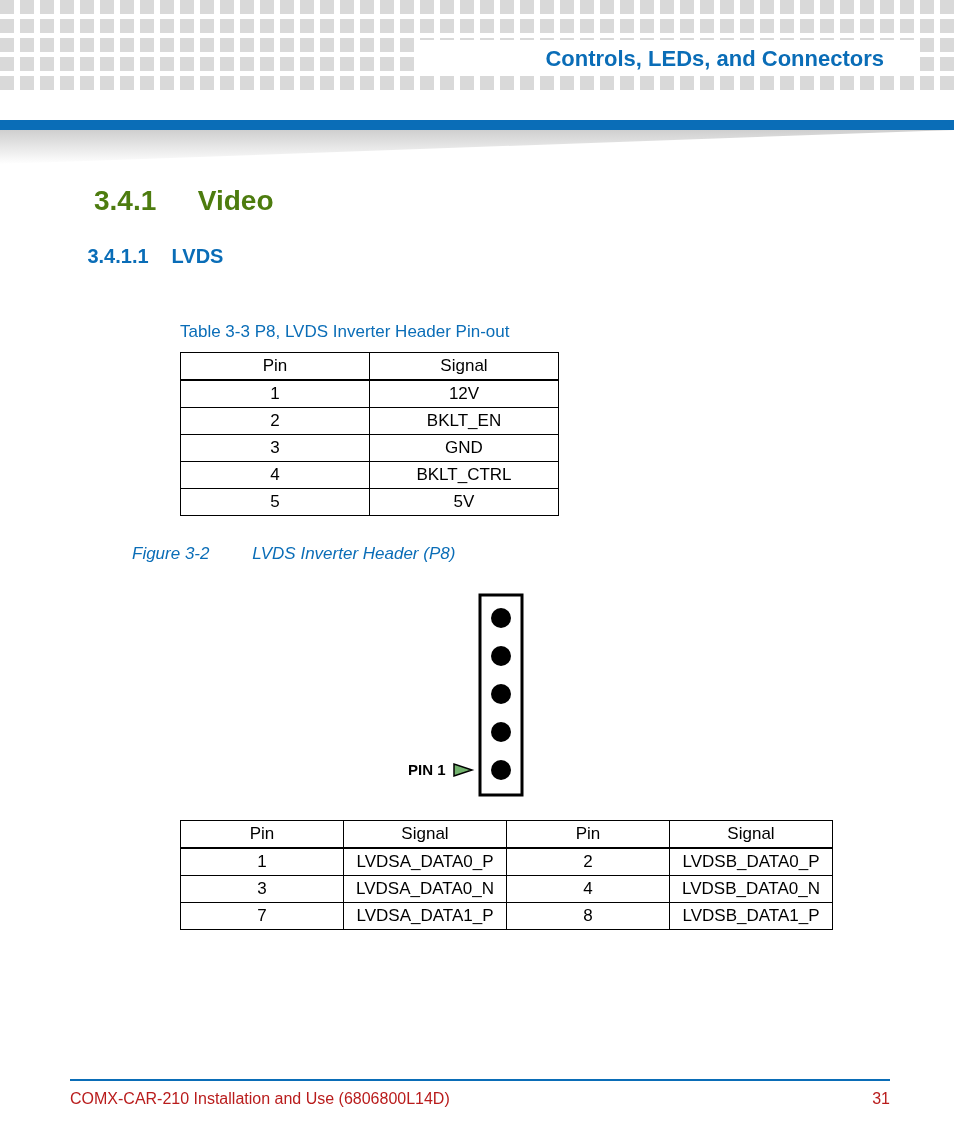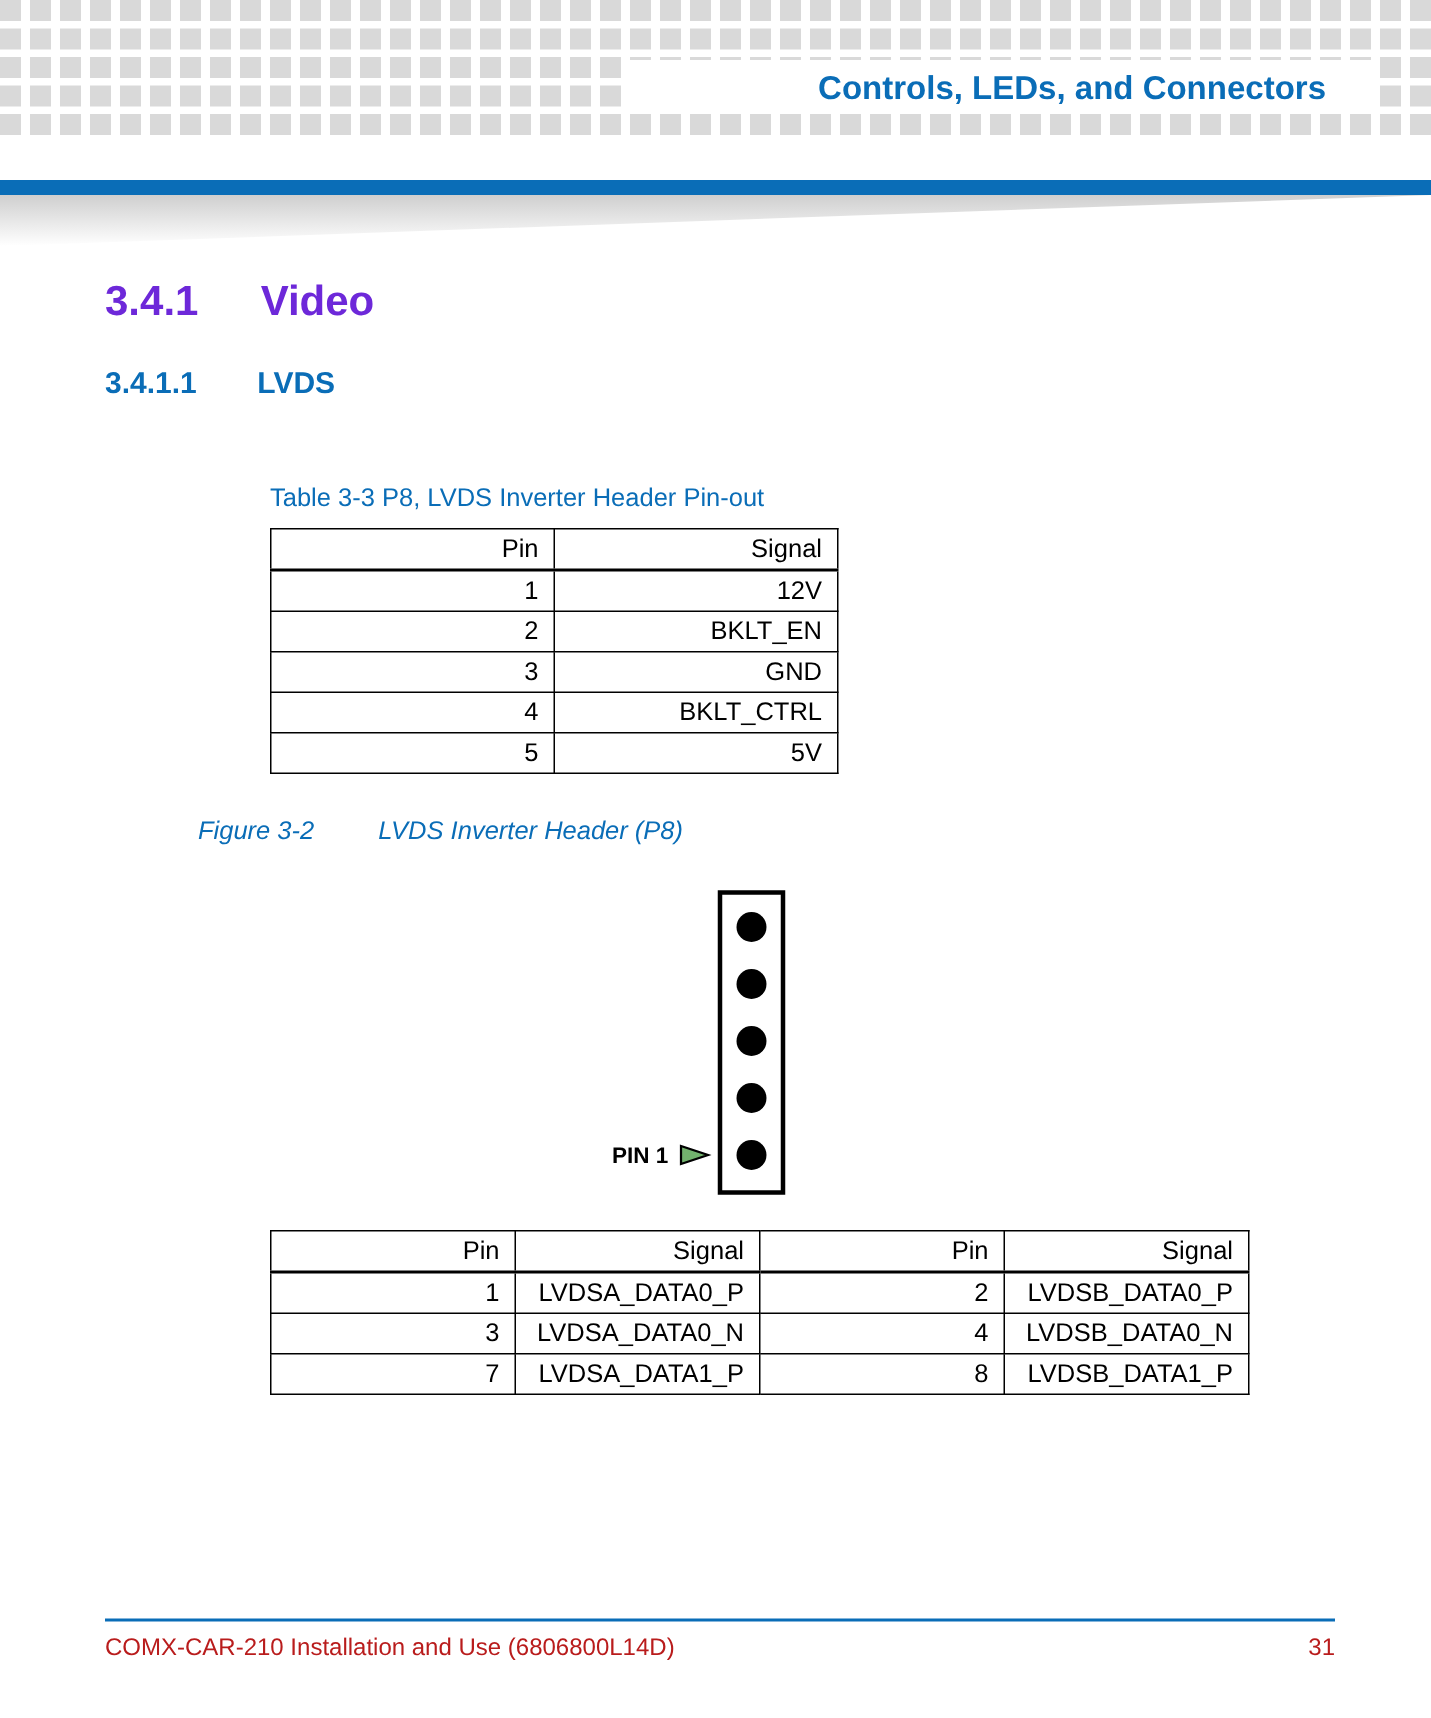--- a/index.html
+++ b/index.html
@@ -53,37 +53,37 @@
     top: 130px;
     left: 0;
     width: 954px;
     height: 34px;
     background: linear-gradient(to bottom, #cfcfcf 0, #fff 100%);
     clip-path: polygon(0 0, 100% 0, 100% 0%, 0 100%);
   }
 
   .content { position: absolute; top: 185px; left: 70px; width: 820px; }
 
-  .h341 { color: #6d28d9; font-weight: 700; font-size: 28px; }
+  .h341 { color: #4d7c0f; font-weight: 700; font-size: 28px; margin-left: 24px; }
   .h341 .num { display: inline-block; width: 96px; }
   .h3411 { color: #0a6db7; font-weight: 700; font-size: 20px; margin-top: 28px; }
-  .h3411 .num { display: inline-block; width: 96px; }
+  .h3411 .num { display: inline-block; width: 96px; text-align: center; }
 
   .caption { color: #0a6db7; font-size: 17px; margin-top: 54px; margin-left: 110px; }
 
   table.pinout {
     border-collapse: collapse;
     margin-top: 10px;
     margin-left: 110px;
     font-size: 17px;
   }
   table.pinout th, table.pinout td {
     border: 1px solid #000;
     padding: 3px 10px;
-    text-align: right;
+    text-align: center;
     font-weight: 400;
   }
   table.pinout thead th { border-bottom: 2px solid #000; }
   table.t1 th:nth-child(1), table.t1 td:nth-child(1) { width: 189px; }
   table.t1 th:nth-child(2), table.t1 td:nth-child(2) { width: 189px; }
 
   .fig-caption { color: #0a6db7; font-style: italic; font-size: 17px; margin-top: 28px; margin-left: 62px; }
   .fig-caption .fignum { display: inline-block; margin-right: 38px; }
 
   .figure-box { margin-top: 26px; margin-left: 280px; width: 300px; height: 220px; position: relative; }

